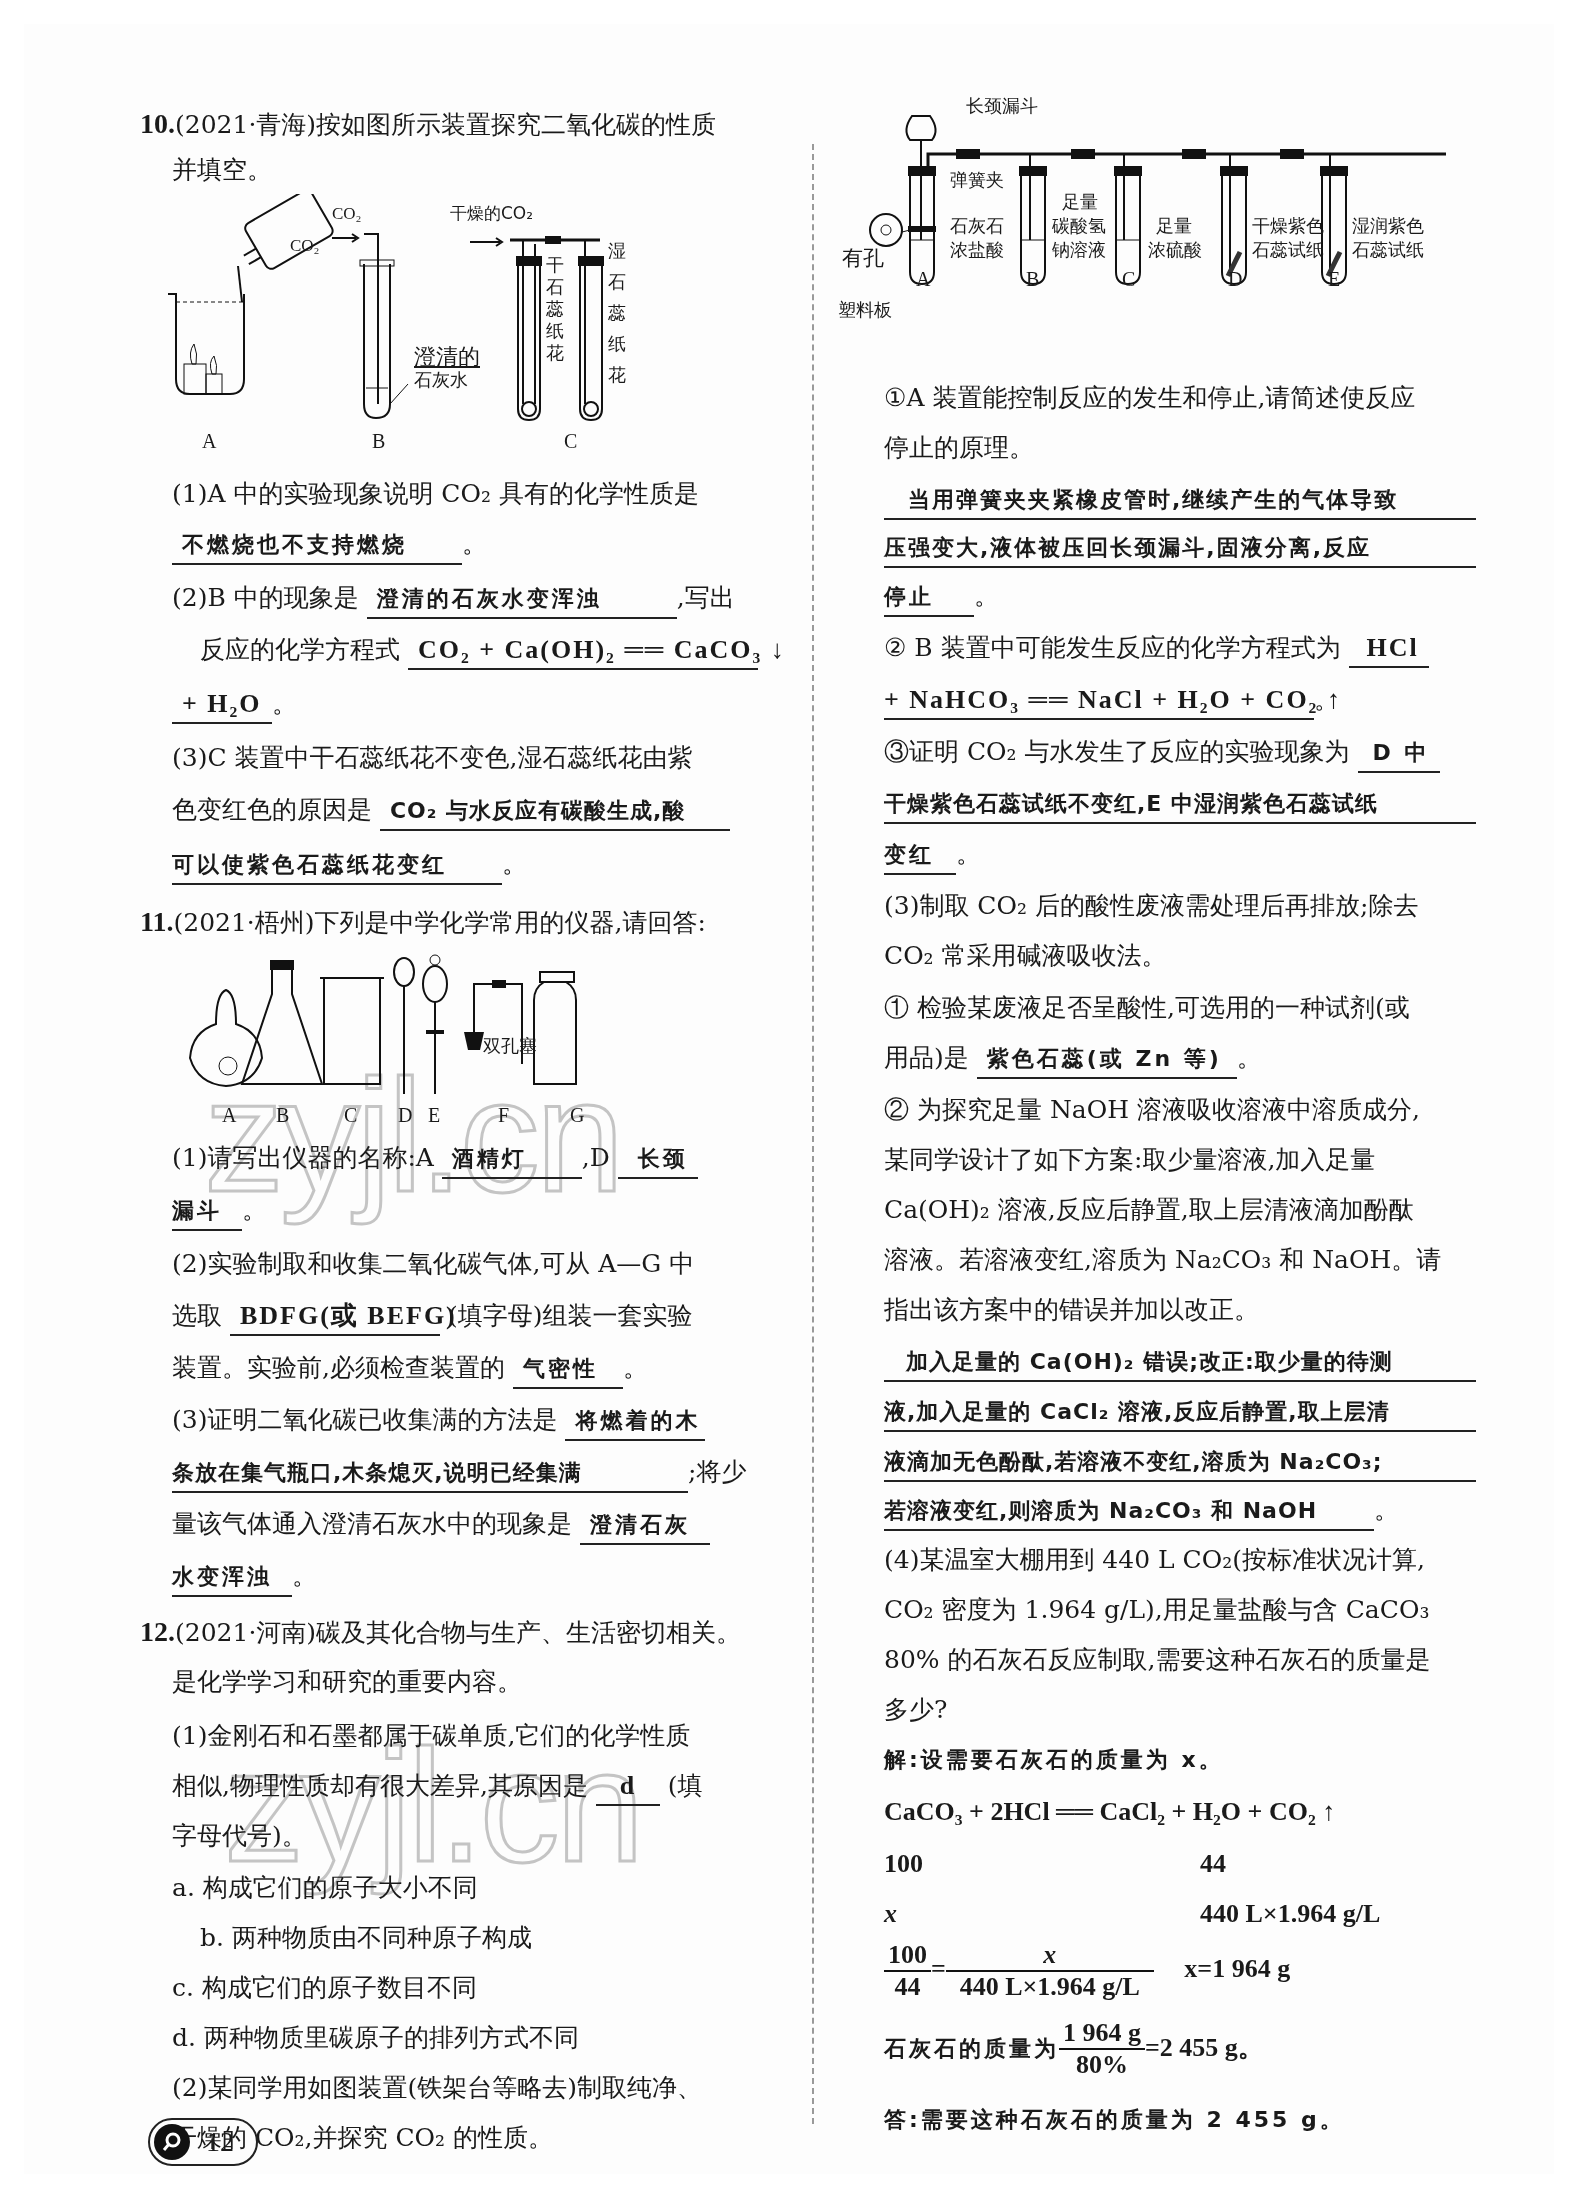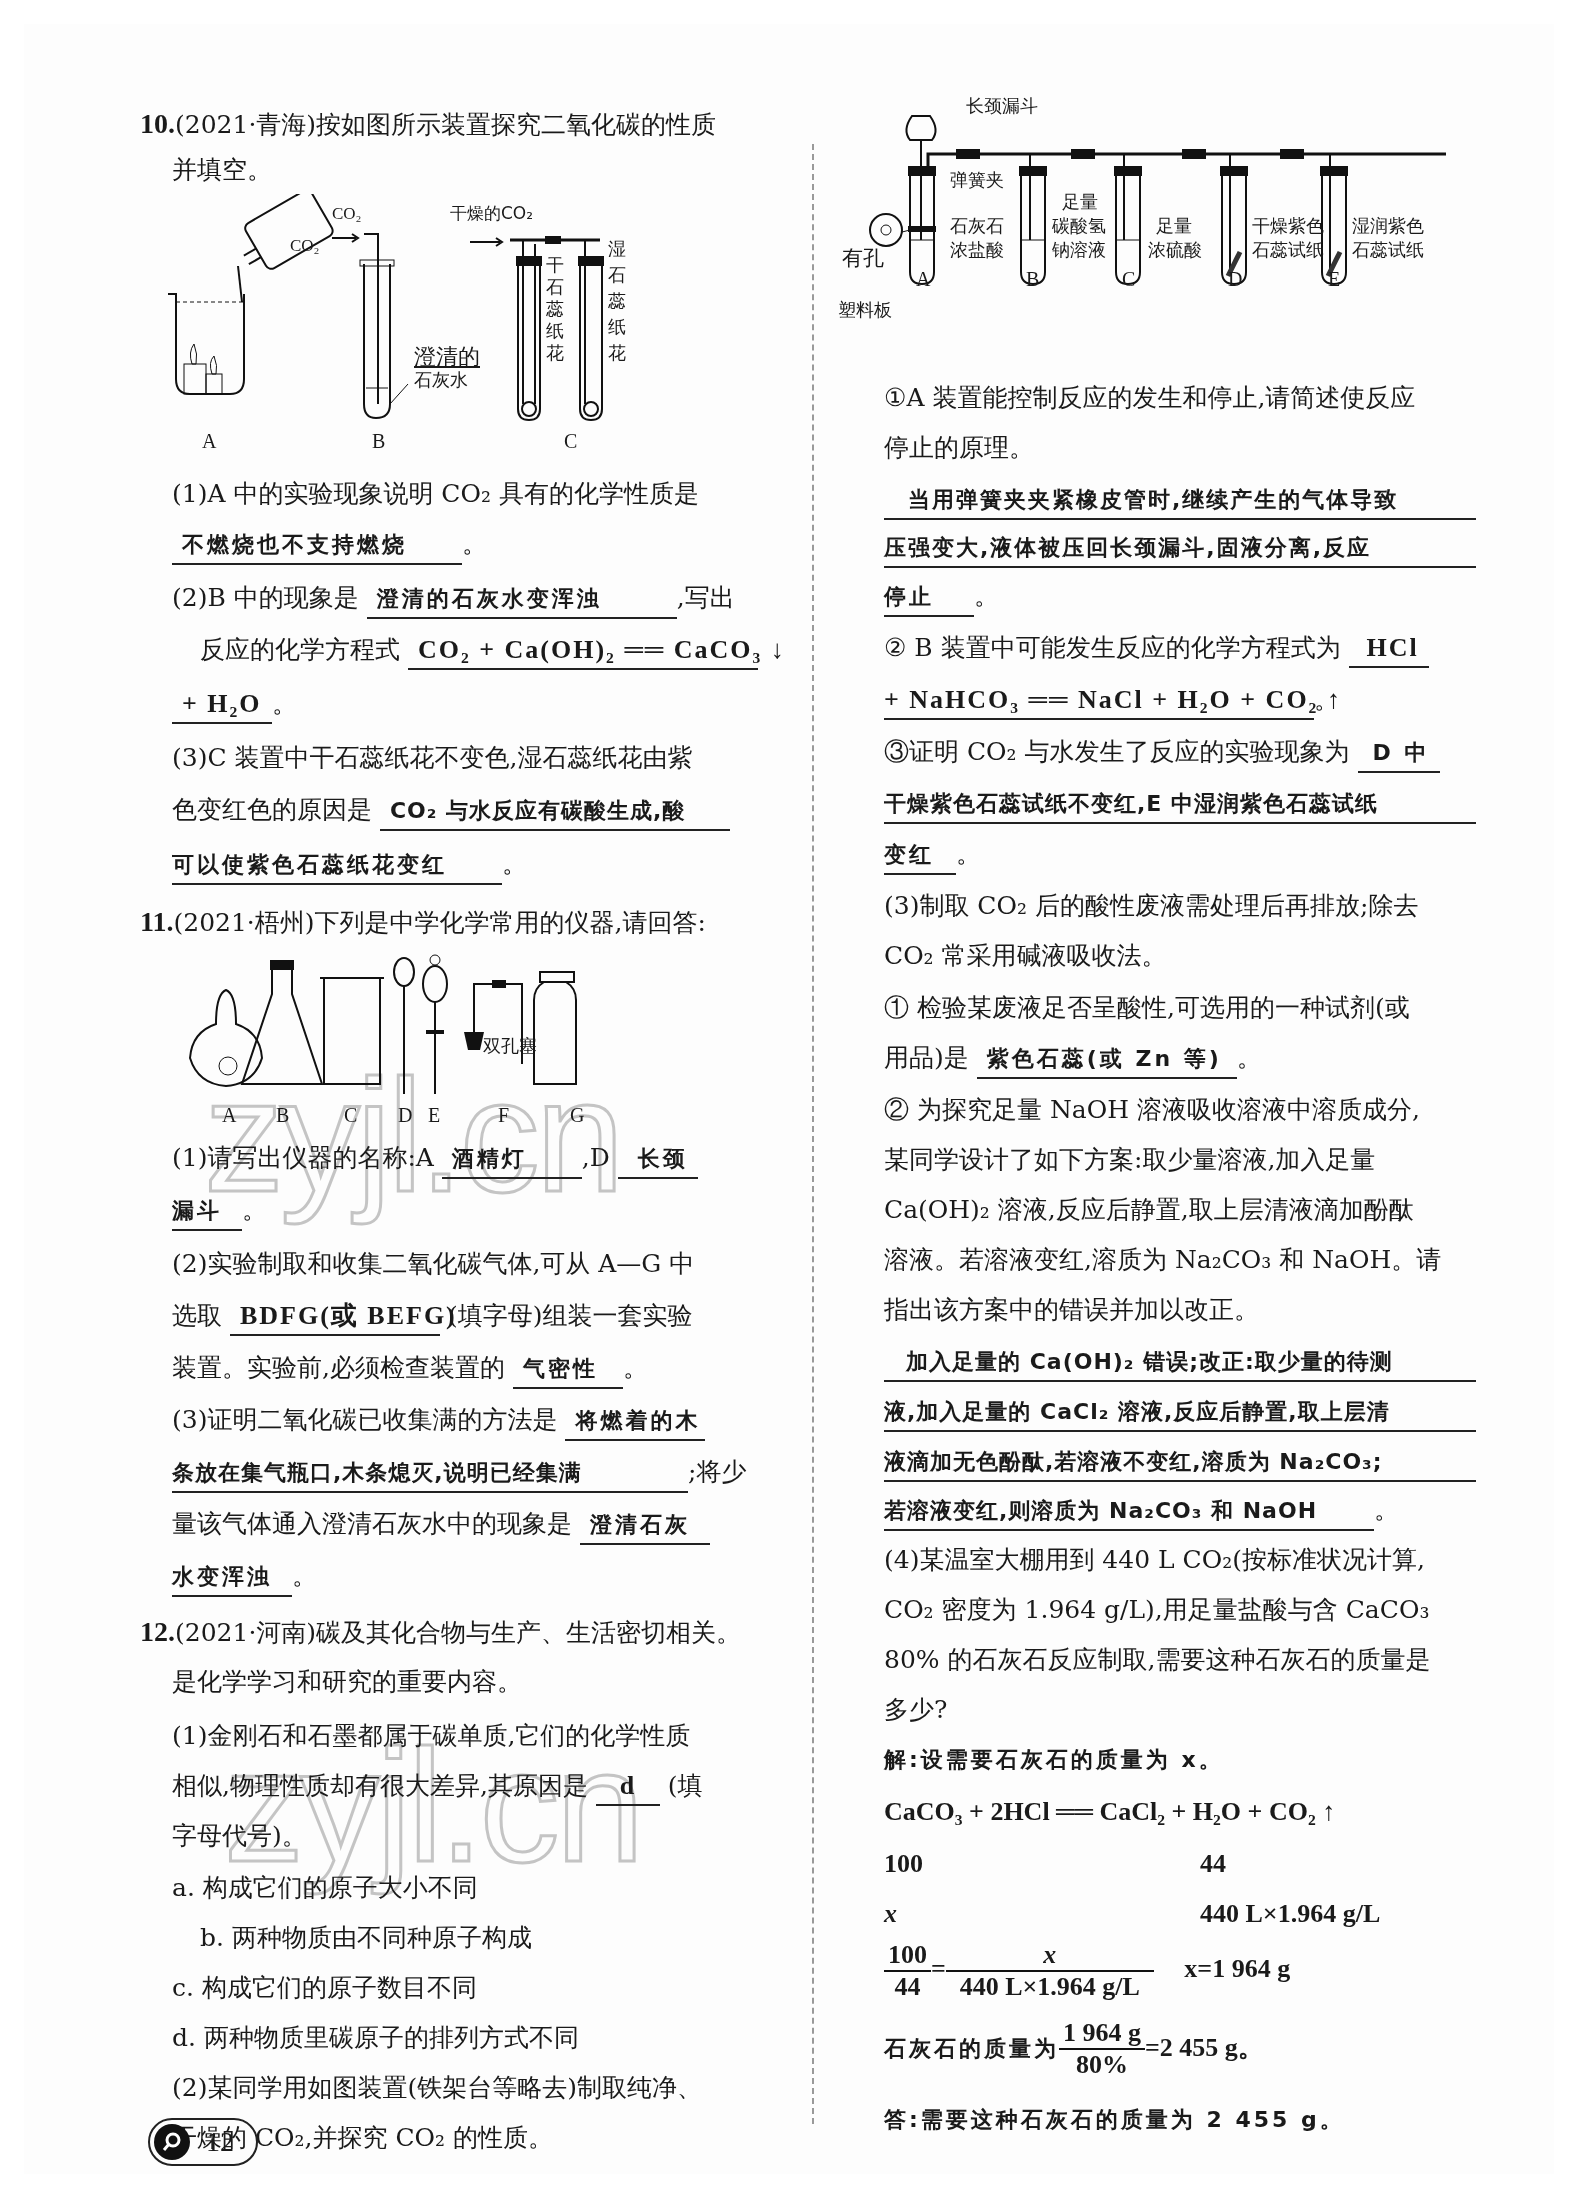--- a/index.html
+++ b/index.html
@@ -102,21 +102,21 @@
         <path d="M440 70 L440 215 Q440 226 451 226 Q462 226 462 215 L462 70" fill="none" stroke="#111" stroke-width="2"></path>
         <rect x="438" y="62" width="26" height="10" fill="#111"></rect>
         <circle cx="451" cy="215" r="7" fill="none" stroke="#111" stroke-width="2"></circle>
       </svg>
       <span class="fig-label" style="left:150px; top:42px; font-size:17px;">CO₂</span>
       <span class="fig-label" style="left:192px; top:10px; font-size:17px;">CO₂</span>
       <span class="fig-label" style="left:274px; top:148px; font-family:'DejaVu Sans',sans-serif; font-size:22px;text-decoration:underline;">澄清的</span>
       <span class="fig-label" style="left:274px; top:174px; font-family:'DejaVu Sans',sans-serif; font-size:18px;">石灰水</span>
       <span class="fig-label" style="left:310px; top:8px; font-family:'DejaVu Sans',sans-serif; font-size:17px;">干燥的CO₂</span>
       <span class="fig-label" style="left:406px; top:60px; width:20px; font-family:'DejaVu Sans',sans-serif; font-size:18px; white-space:normal; line-height:22px;">干石蕊纸花</span>
-      <span class="fig-label" style="left:468px; top:42px; width:20px; font-family:Liberation Sans, sans-serif; font-size:18px; white-space:normal; line-height:26px;">湿石蕊纸花</span>
+      <span class="fig-label" style="left:468px; top:42px; width:20px; font-family:Liberation Sans, sans-serif; font-size:18px; white-space:normal; line-height:31px;">湿石蕊纸花</span>
       <span class="fig-label" style="left:62px; top:236px;">A</span>
       <span class="fig-label" style="left:232px; top:236px;">B</span>
       <span class="fig-label" style="left:424px; top:236px;">C</span>
     </div>
 
     <div class="line indent" style="top:452px;">(1)A 中的实验现象说明 CO₂ 具有的化学性质是</div>
     <div class="line indent" style="top:502px;">
       <span class="ans hand" style="width:270px;">不燃烧也不支持燃烧</span><span>。</span>
     </div>
     <div class="line indent" style="top:556px;">

